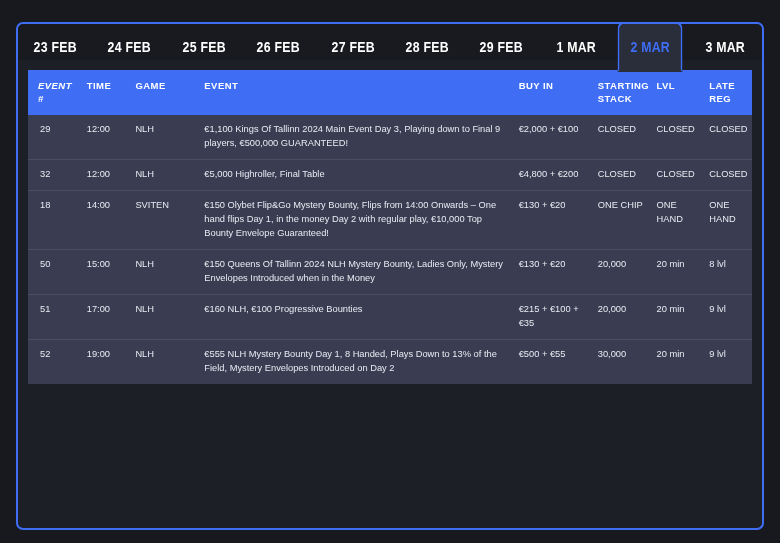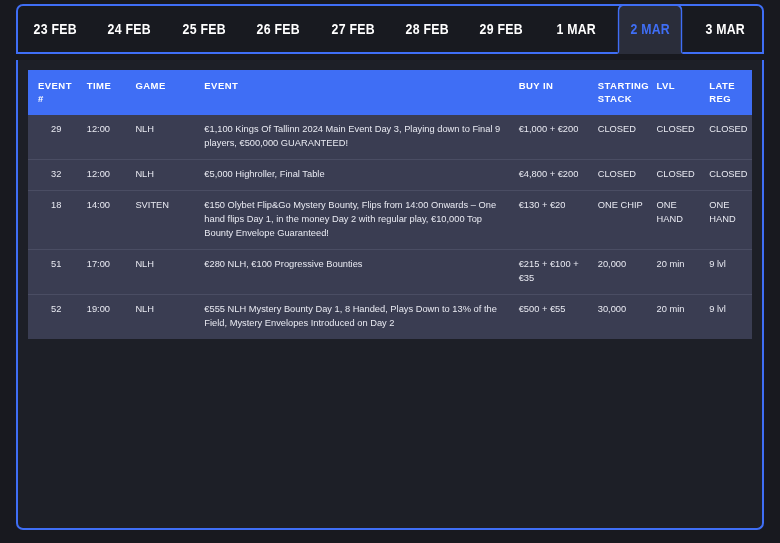--- a/index.html
+++ b/index.html
@@ -16,21 +16,21 @@
     position: relative;
     width: 780px;
     height: 543px;
     background: #18191f;
   }
 
   
   .tabbar {
     position: absolute;
     left: 16px;
-    top: 4px;
+    top: 22px;
     width: 748px;
     height: 50px;
     background: #181a20;
     border: 2px solid #3f6ef5;
     border-radius: 7px 7px 0 0;
     display: flex;
     align-items: stretch;
   }
 
   .tab {
@@ -87,34 +87,34 @@
     background: #3f6ef5;
     color: #ffffff;
     font-size: 9.5px;
     font-weight: bold;
     letter-spacing: 0.45px;
     text-align: left;
     vertical-align: top;
     padding: 9px 6px 10px 6px;
     line-height: 13px;
   }
-  table.sched thead th:first-child { padding-left: 10px; }
+  table.sched thead th:first-child { padding-left: 10px; font-style: italic; }
   table.sched thead th:last-child  { padding-right: 9px; }
 
   table.sched tbody td {
     background: #3a3d52;
     color: #e9eaf2;
     font-size: 9.3px;
     line-height: 14px;
     vertical-align: top;
     padding: 7px 6px 9px 6px;
     border-top: 1px solid #4a4d63;
   }
   table.sched tbody tr:first-child td { border-top: none; }
-  table.sched tbody td:first-child { padding-left: 23px; }
+  table.sched tbody td:first-child { padding-left: 12px; }
   table.sched tbody td:last-child  { padding-right: 10px; }
 
   
   .c-ev   { width: 52px; }
   .c-time { width: 48px; }
   .c-game { width: 68px; }
   .c-desc { width: 310px; }
   .c-buy  { width: 78px; }
   .c-stk  { width: 58px; }
   .c-lvl  { width: 52px; }
@@ -163,21 +163,21 @@
           <th>LVL</th>
           <th>LATE REG</th>
         </tr>
       </thead>
       <tbody id="tbody">
           <tr>
             <td>29</td>
             <td>12:00</td>
             <td>NLH</td>
             <td class="cell-desc">€1,100 Kings Of Tallinn 2024 Main Event Day 3, Playing down to Final 9 players, €500,000 GUARANTEED!</td>
-            <td>€1,000 + €200</td>
+            <td>€2,000 + €100</td>
             <td>CLOSED</td>
             <td>CLOSED</td>
             <td>CLOSED</td>
           </tr>
           <tr>
             <td>32</td>
             <td>12:00</td>
             <td>NLH</td>
             <td class="cell-desc">€5,000 Highroller, Final Table</td>
             <td>€4,800 + €200</td>
@@ -189,24 +189,34 @@
             <td>18</td>
             <td>14:00</td>
             <td>SVITEN</td>
             <td class="cell-desc">€150 Olybet Flip&amp;Go Mystery Bounty, Flips from 14:00 Onwards – One hand flips Day 1, in the money Day 2 with regular play, €10,000 Top Bounty Envelope Guaranteed!</td>
             <td>€130 + €20</td>
             <td>ONE CHIP</td>
             <td>ONE HAND</td>
             <td>ONE HAND</td>
           </tr>
           <tr>
+            <td>50</td>
+            <td>15:00</td>
+            <td>NLH</td>
+            <td class="cell-desc">€150 Queens Of Tallinn 2024 NLH Mystery Bounty, Ladies Only, Mystery Envelopes Introduced when in the Money</td>
+            <td>€130 + €20</td>
+            <td>20,000</td>
+            <td>20 min</td>
+            <td>8 lvl</td>
+          </tr>
+          <tr>
             <td>51</td>
             <td>17:00</td>
             <td>NLH</td>
-            <td class="cell-desc">€280 NLH, €100 Progressive Bounties</td>
+            <td class="cell-desc">€160 NLH, €100 Progressive Bounties</td>
             <td>€215 + €100 + €35</td>
             <td>20,000</td>
             <td>20 min</td>
             <td>9 lvl</td>
           </tr>
           <tr>
             <td>52</td>
             <td>19:00</td>
             <td>NLH</td>
             <td class="cell-desc">€555 NLH Mystery Bounty Day 1, 8 Handed, Plays Down to 13% of the Field, Mystery Envelopes Introduced on Day 2</td>

